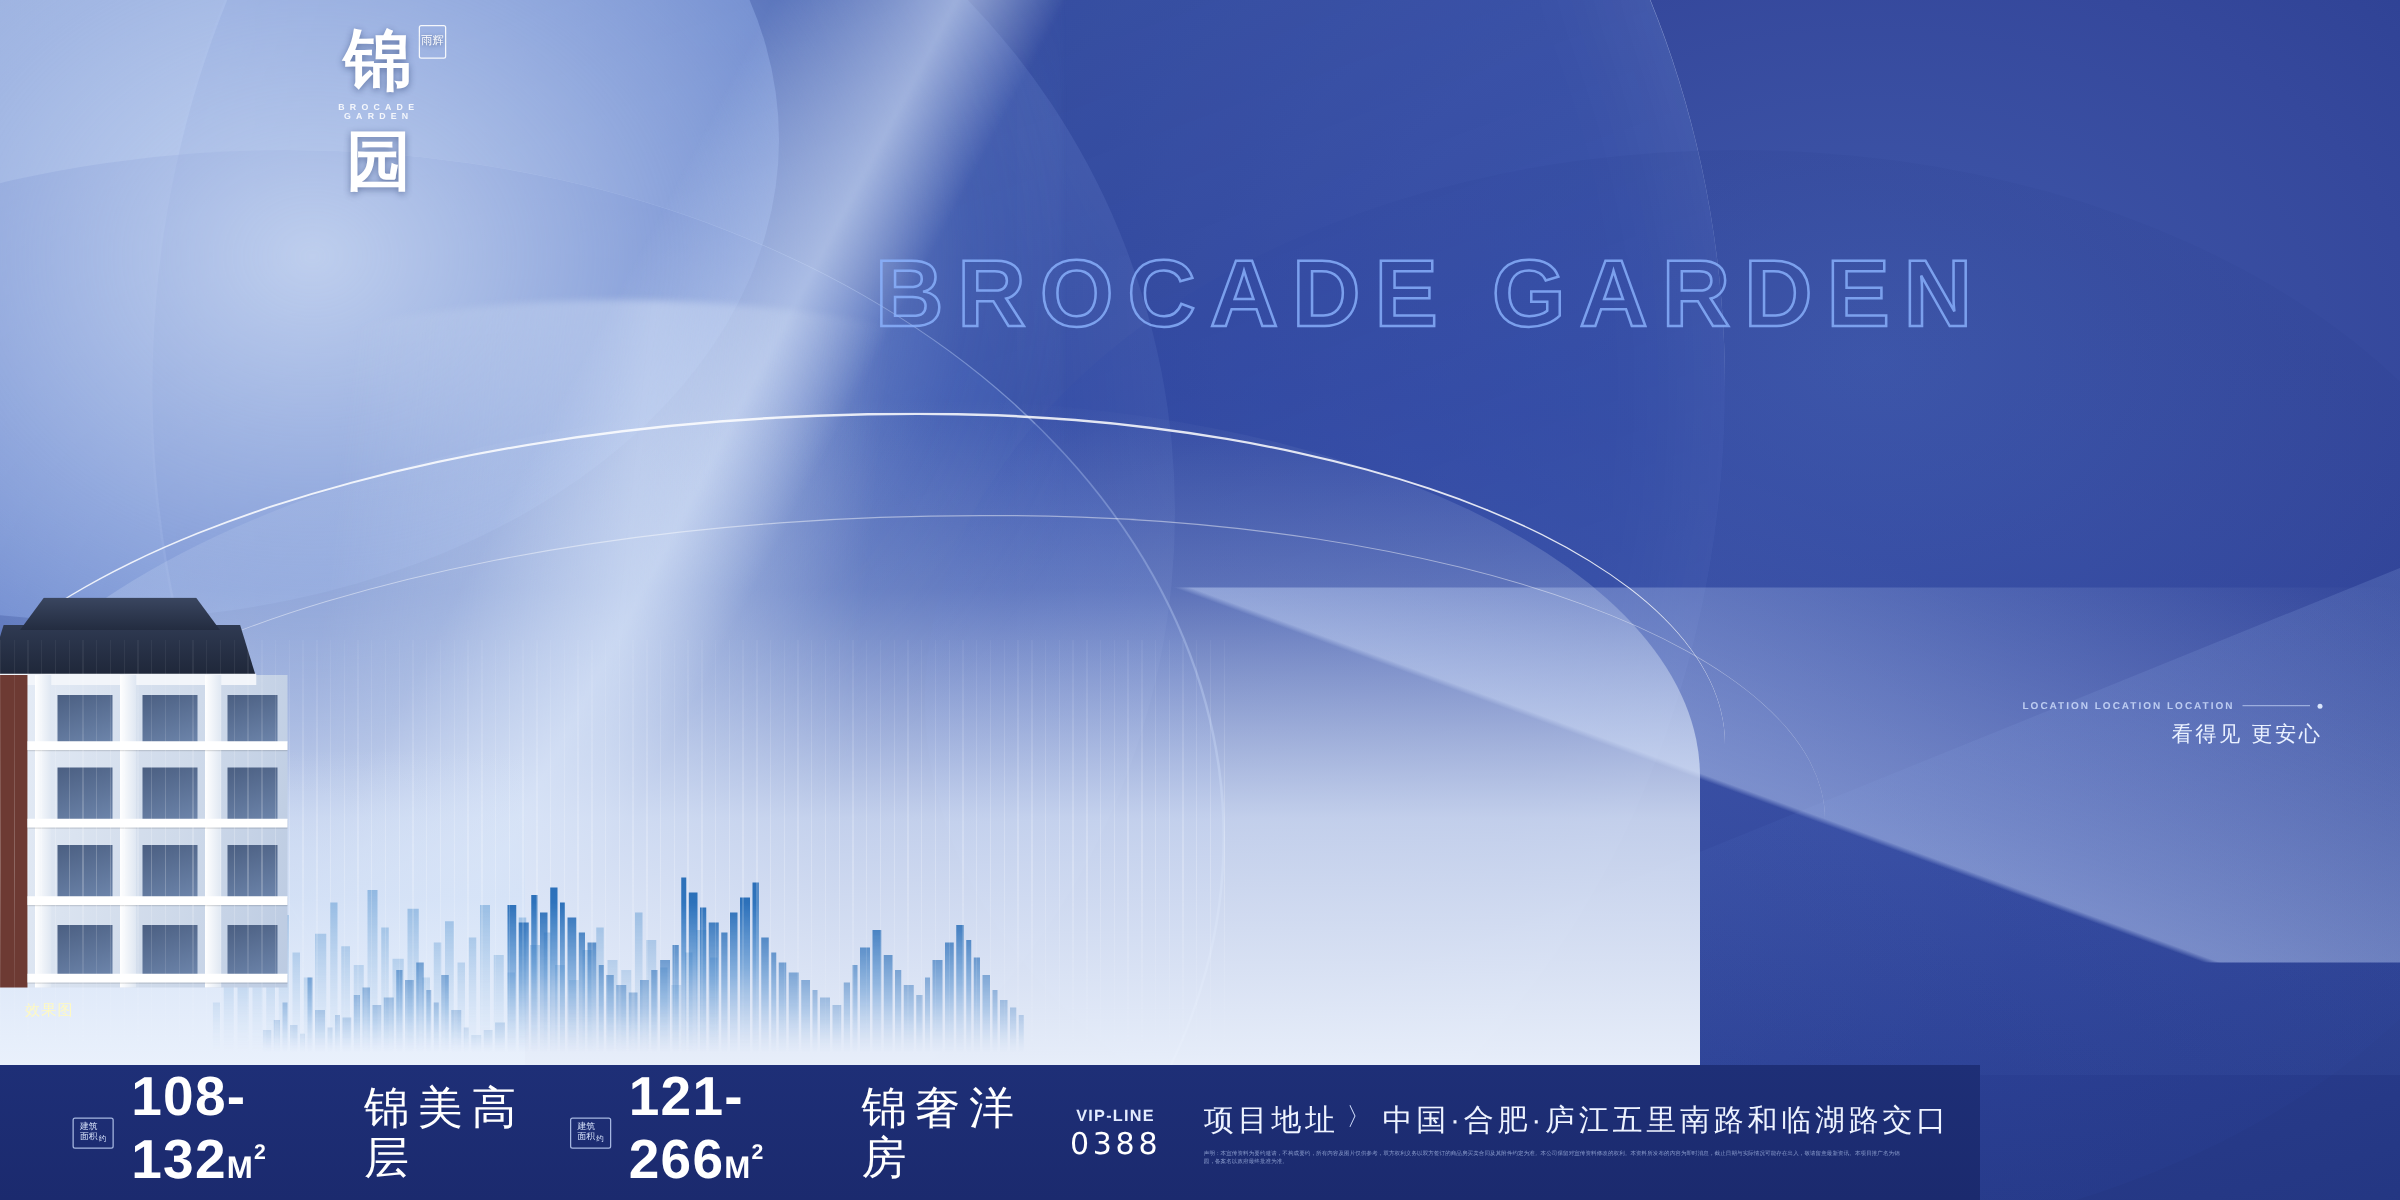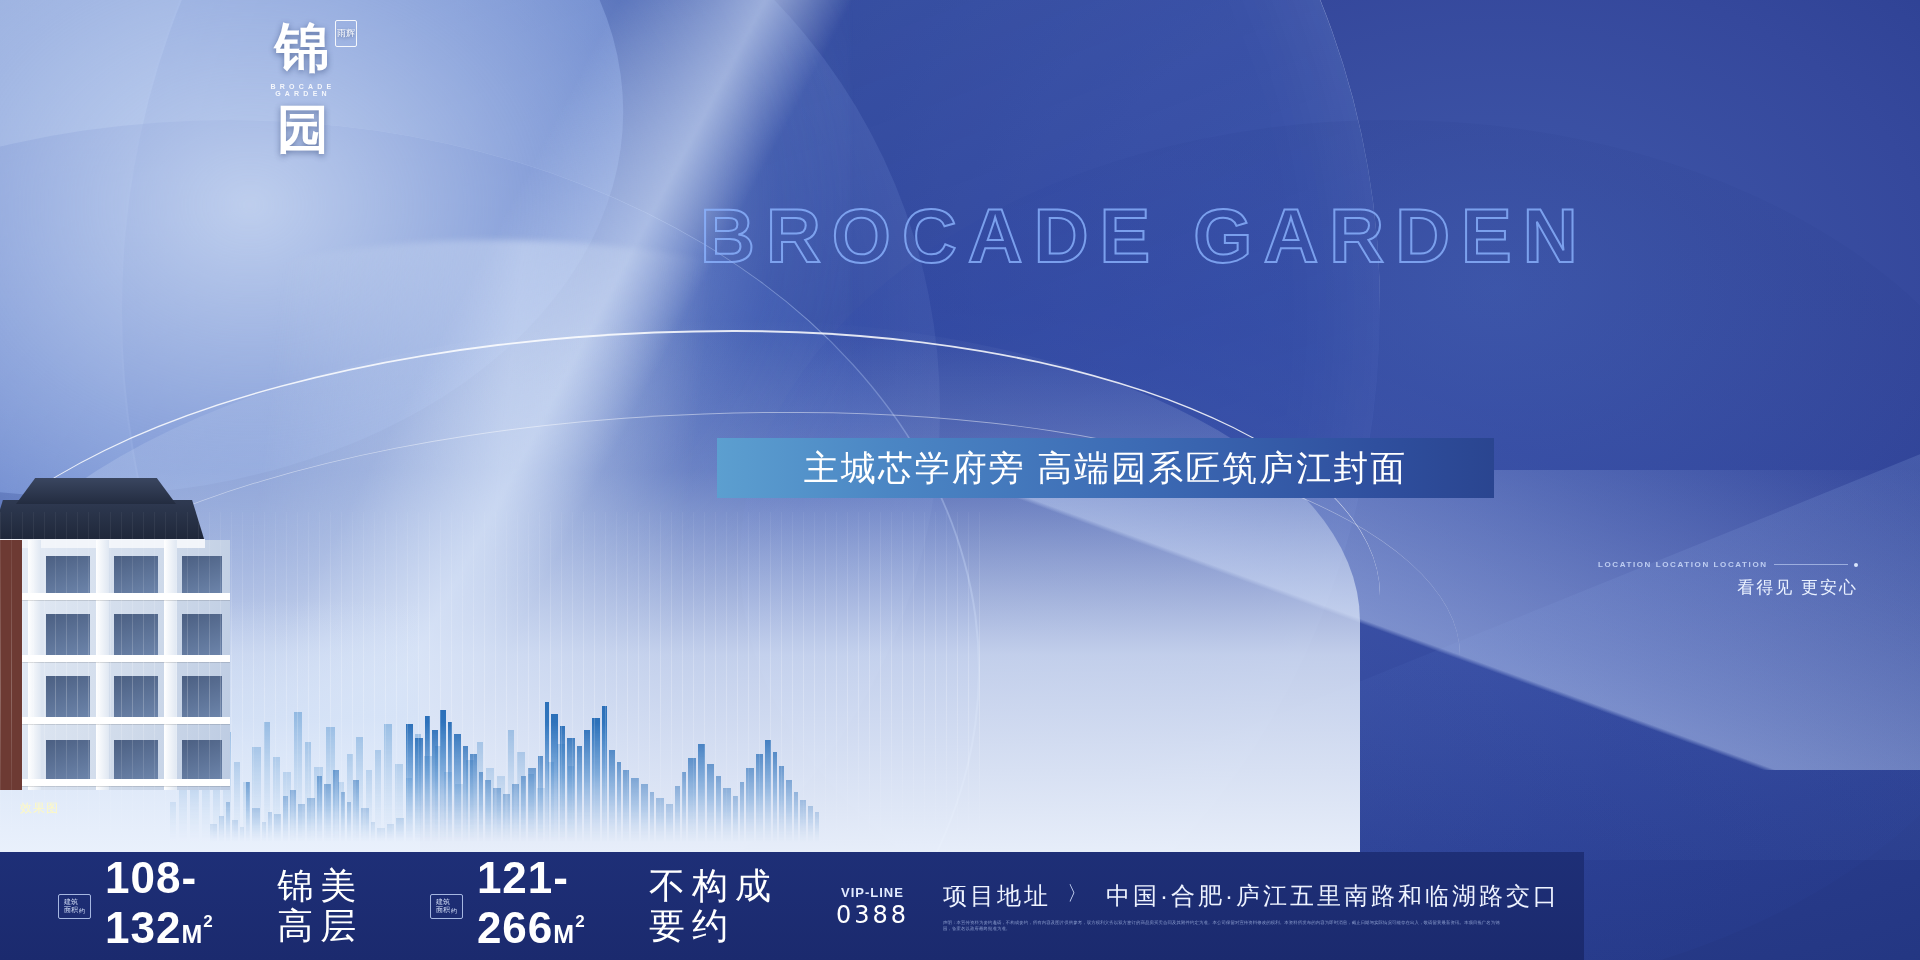--- a/index.html
+++ b/index.html
@@ -125,21 +125,21 @@
 
   .subbar{position:absolute;left:717px;top:438px;width:777px;height:60px;
     background:linear-gradient(90deg,#5c9fd0 0%,#4b86c4 22%,#3c6ab4 55%,#2f4f9e 85%,#2a4590 100%);
     display:flex;align-items:center;justify-content:center;}
   .subbar span{font-size:35px;letter-spacing:2px;color:#fff;font-weight:400;white-space:nowrap;
     font-family:"Liberation Sans","DejaVu Sans",sans-serif;}
 
   
   .loc{position:absolute;right:62px;top:560px;width:260px;text-align:right;}
   .loc-en{font-size:8px;letter-spacing:1.6px;color:rgba(214,228,255,.80);font-weight:700;
-    display:flex;align-items:center;gap:6px;justify-content:flex-start;white-space:nowrap;}
+    display:flex;align-items:center;gap:6px;justify-content:flex-start;white-space:nowrap;margin-left:20px;}
   .loc-rule{flex:1;height:1px;background:rgba(214,228,255,.55);}
   .loc-dot{width:4px;height:4px;border-radius:50%;background:rgba(225,236,255,.95);}
   .loc-cn{margin-top:7px;font-size:17px;letter-spacing:2px;color:#eaf1ff;white-space:nowrap;}
 
   .rendering-note{position:absolute;left:20px;top:800px;font-size:12px;color:#fef9c3;letter-spacing:1px;}
 
   
   .bottombar{position:absolute;left:0;bottom:0;width:1584px;height:108px;
     background:linear-gradient(180deg,#1e2f77 0%,#1b2a6e 100%);
     display:flex;align-items:center;padding:0 24px 0 58px;}
@@ -152,21 +152,21 @@
   .b-area .unit{font-size:25px;font-weight:700;}
   .b-type{font-size:36px;color:#fff;letter-spacing:7px;margin-left:22px;line-height:40px;}
   .b-vip{margin-left:26px;display:flex;flex-direction:column;align-items:center;line-height:1;}
   .b-vip .t{font-size:13px;font-weight:700;letter-spacing:1px;color:#e2ebff;}
   .b-vip .n{font-size:24px;font-weight:400;letter-spacing:3px;color:#fff;margin-top:4px;
     font-family:"DejaVu Sans","Liberation Sans",sans-serif;}
   .b-tel{font-size:48px;font-weight:700;color:#fff;letter-spacing:3px;margin-left:16px;line-height:48px;
     font-family:"DejaVu Sans","Liberation Sans",sans-serif;}
   .b-tel .sp{display:inline-block;width:16px;}
   .b-addr{margin-left:34px;display:flex;flex-direction:column;justify-content:center;}
-  .b-addr-main{font-size:24px;letter-spacing:3px;color:#eef3ff;white-space:nowrap;display:flex;align-items:flex-start;gap:16px;}
+  .b-addr-main{font-size:24px;letter-spacing:3px;color:#eef3ff;white-space:nowrap;display:flex;align-items:flex-start;gap:6px;}
   .b-addr-main .chev{font-size:20px;color:#cfdcfa;}
   .b-addr-fine{margin-top:8px;font-size:4.4px;line-height:6px;color:rgba(176,194,236,.72);max-width:560px;letter-spacing:.1px;}
 </style>
 </head>
 <body>
 
 <div class="poster">
 
   <div class="bg-base"></div>
   <div class="bg-topleft"></div>
@@ -341,23 +341,20 @@
       <span class="logo-ch">锦</span>
       <span class="logo-seal">雨辉</span>
     </div>
     <div class="logo-en">BROCADE GARDEN</div>
     <div class="logo-ch2">园</div>
   </div>
 
   <div class="outline-en">BROCADE GARDEN</div>
 
 
-  <div class="subbar">
-    <span>主城芯学府旁 高端园系匠筑庐江封面</span>
-  </div>
 
   <div class="loc">
     <div class="loc-en">
       <span>LOCATION LOCATION LOCATION</span>
       <span class="loc-rule"></span>
       <span class="loc-dot"></span>
     </div>
     <div class="loc-cn">看得见 更安心</div>
   </div>
 
@@ -380,21 +377,21 @@
     <div class="b-badge" style="margin-left:24px">
       <div class="col2">
         <span>建筑</span>
         <span>面积</span>
       </div>
       <div class="col1">约</div>
     </div>
     <div class="b-area">
       <span>121-266</span><span class="unit">M</span><sup>2</sup>
     </div>
-    <div class="b-type">不构成要约</div>
+    <div class="b-type">锦奢洋房</div>
 
     <div class="b-vip">
       <span class="t">VIP-LINE</span>
       <span class="n">0388</span>
     </div>
 
     <div class="b-addr">
       <div class="b-addr-main">
         <span>项目地址</span>
         <span class="chev">〉</span>

